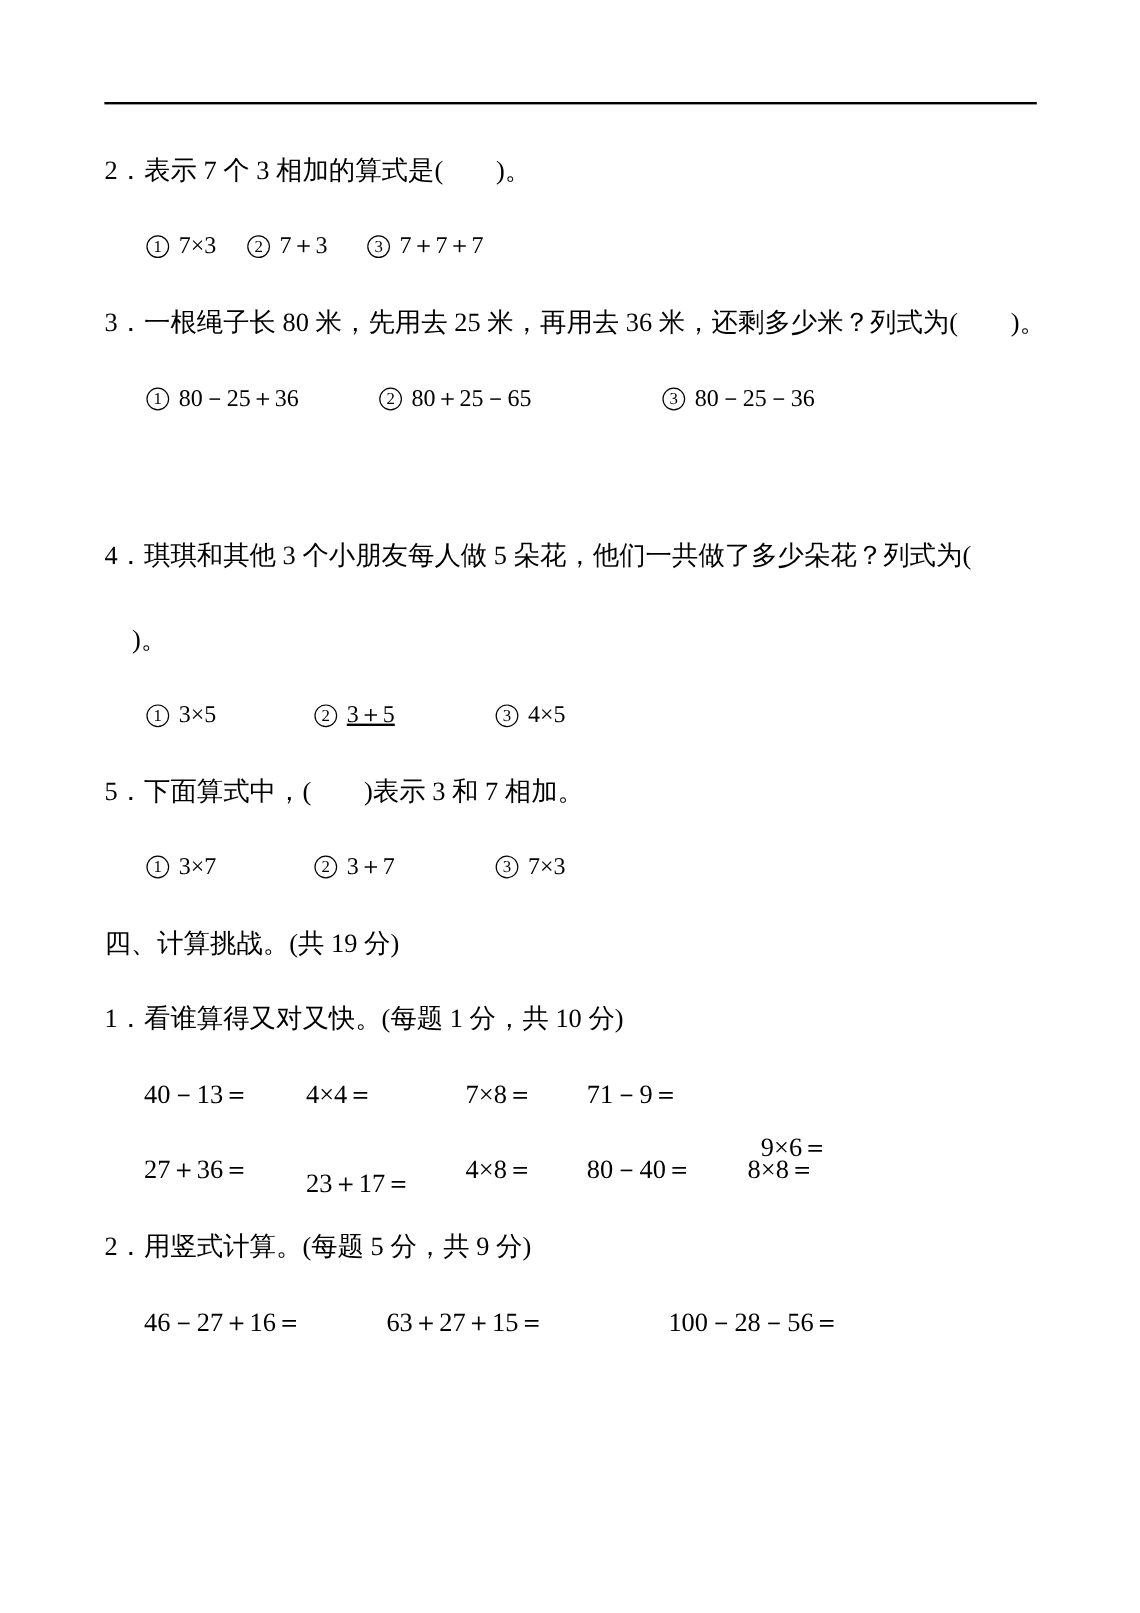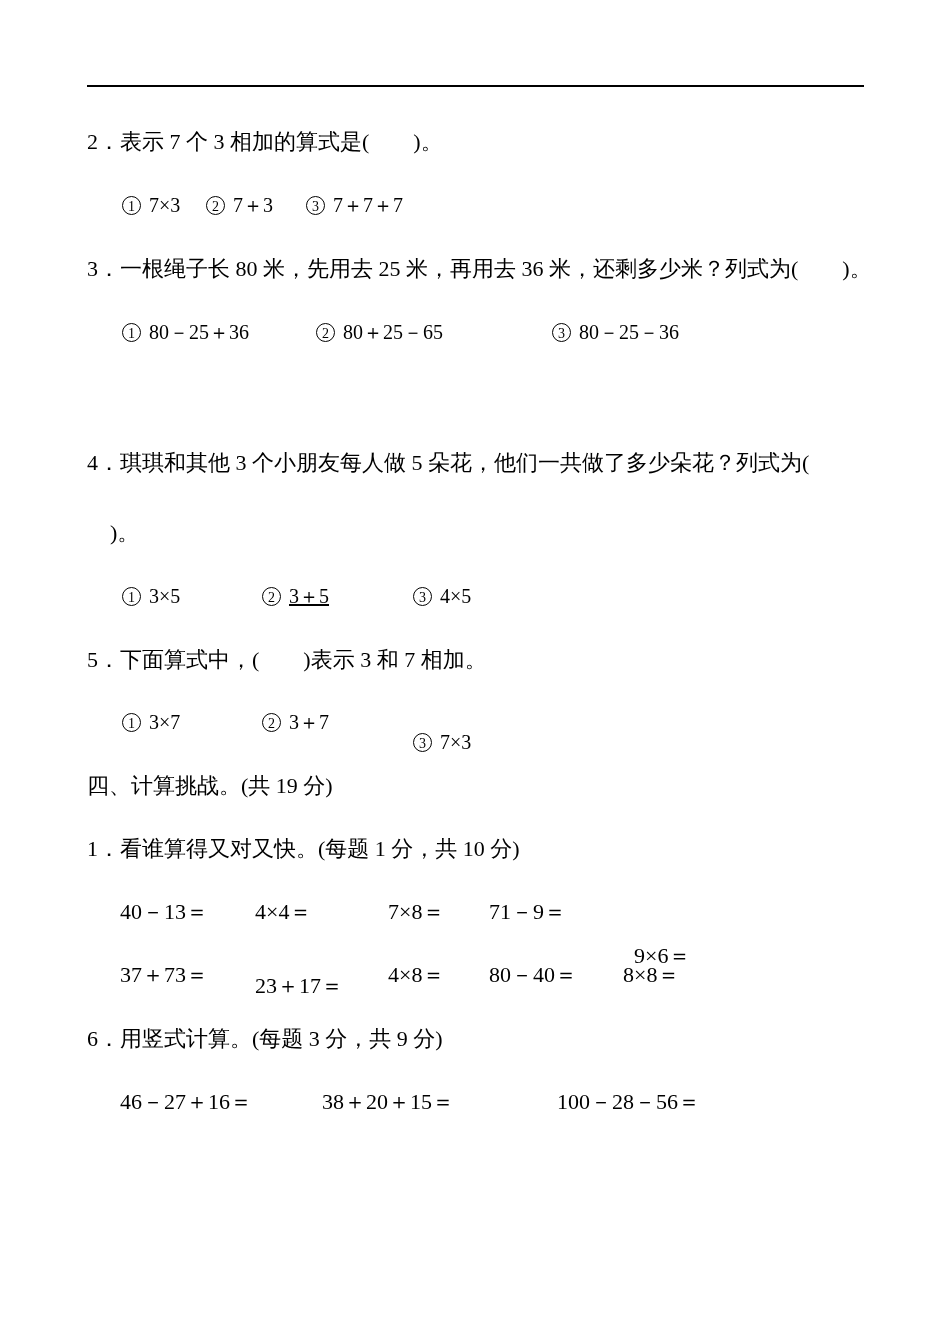--- a/index.html
+++ b/index.html
@@ -68,35 +68,35 @@
 
 <div class="line" style="left:87px; top:451px;">4．琪琪和其他 3 个小朋友每人做 5 朵花，他们一共做了多少朵花？列式为(</div>
 <div class="line" style="left:110px; top:521px;">)。</div>
 <div class="opt" style="left:122px; top:584px;"><span class="circ">1</span><span>3×5</span></div>
 <div class="opt" style="left:262px; top:584px;text-decoration:underline;"><span class="circ">2</span><span>3＋5</span></div>
 <div class="opt" style="left:413px; top:584px;"><span class="circ">3</span><span>4×5</span></div>
 
 <div class="line" style="left:87px; top:648px;">5．下面算式中，(　　)表示 3 和 7 相加。</div>
 <div class="opt" style="left:122px; top:710px;"><span class="circ">1</span><span>3×7</span></div>
 <div class="opt" style="left:262px; top:710px;"><span class="circ">2</span><span>3＋7</span></div>
-<div class="opt" style="left:413px; top:710px;margin-top:20px;"><span class="circ">3</span><span>7×3</span></div>
+<div class="opt" style="left:413px; top:710px;"><span class="circ">3</span><span>7×3</span></div>
 
 <div class="line" style="left:87px; top:774px;">四、计算挑战。(共 19 分)</div>
 
 <div class="line" style="left:87px; top:837px;">1．看谁算得又对又快。(每题 1 分，共 10 分)</div>
 
 <div class="line" style="left:120px; top:900px;">40－13＝</div>
 <div class="line" style="left:255px; top:900px;">4×4＝</div>
 <div class="line" style="left:388px; top:900px;">7×8＝</div>
 <div class="line" style="left:489px; top:900px;">71－9＝</div>
 <div class="line" style="left:634px; top:900px;margin-top:44px;">9×6＝</div>
 
-<div class="line" style="left:120px; top:963px;">37＋73＝</div>
+<div class="line" style="left:120px; top:963px;">27＋36＝</div>
 <div class="line" style="left:255px; top:963px;margin-top:11px;">23＋17＝</div>
 <div class="line" style="left:388px; top:963px;">4×8＝</div>
 <div class="line" style="left:489px; top:963px;">80－40＝</div>
 <div class="line" style="left:623px; top:963px;">8×8＝</div>
 
-<div class="line" style="left:87px; top:1027px;">6．用竖式计算。(每题 3 分，共 9 分)</div>
+<div class="line" style="left:87px; top:1027px;">2．用竖式计算。(每题 5 分，共 9 分)</div>
 
 <div class="line" style="left:120px; top:1090px;text-align:center;">46－27＋16＝</div>
-<div class="line" style="left:322px; top:1090px;">38＋20＋15＝</div>
+<div class="line" style="left:322px; top:1090px;">63＋27＋15＝</div>
 <div class="line" style="left:557px; top:1090px;">100－28－56＝</div>
 
 </body></html>

